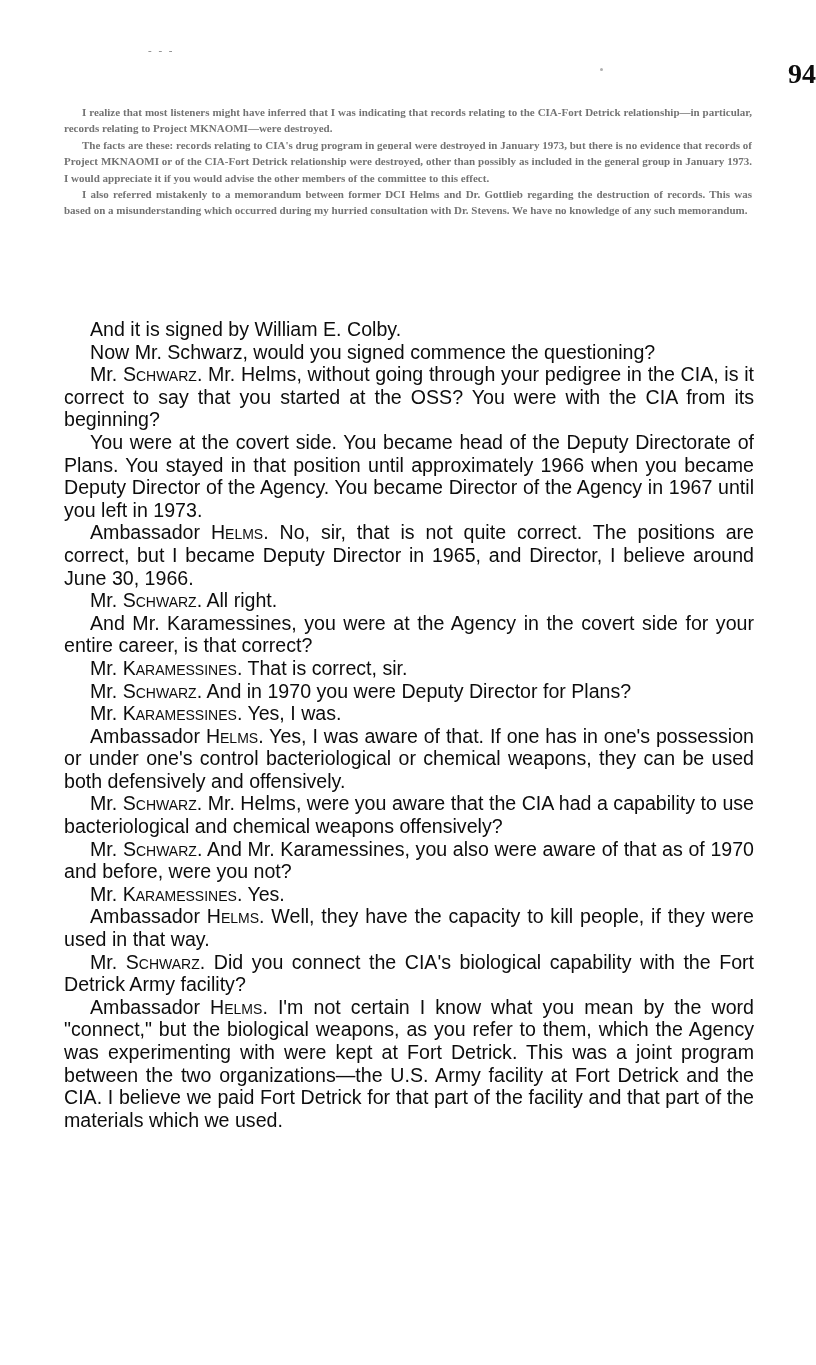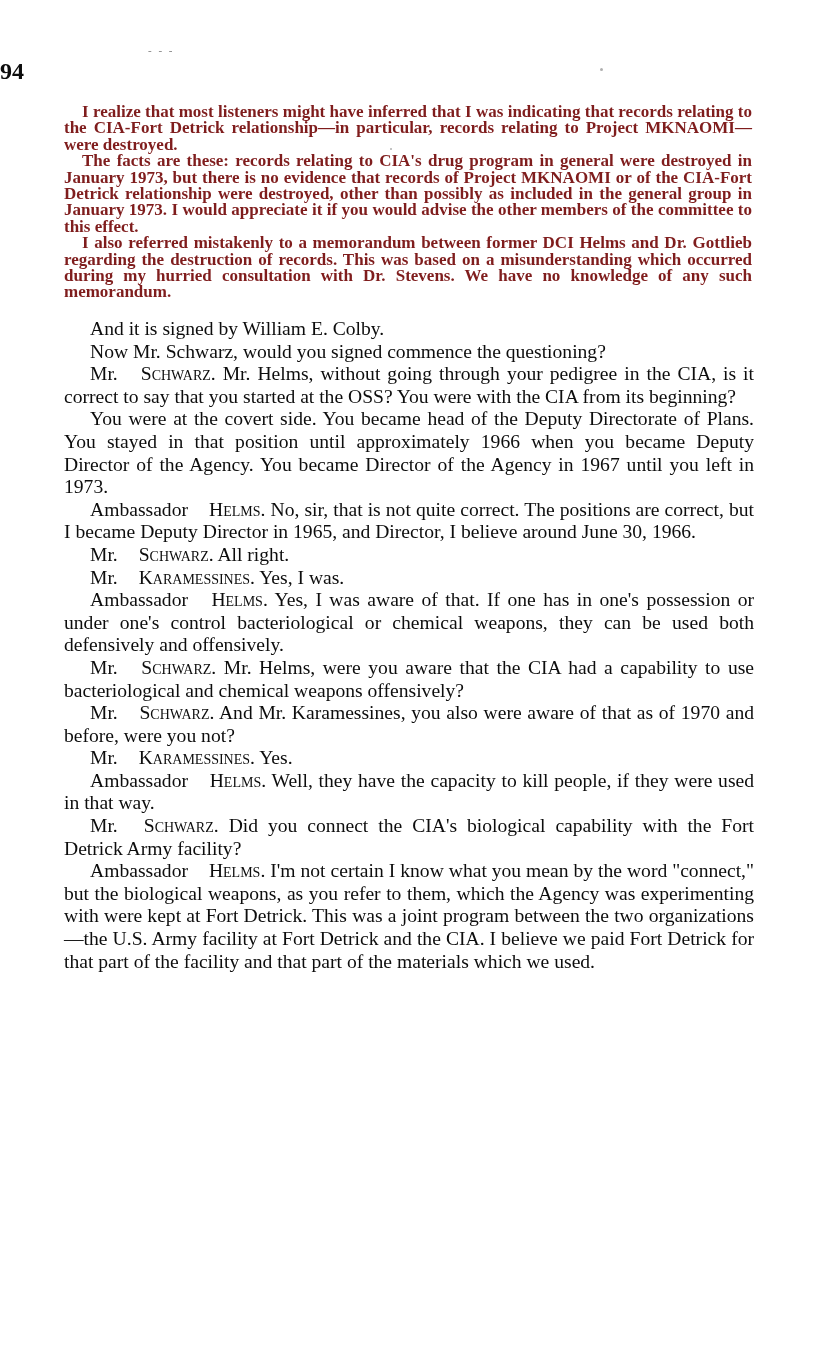--- a/index.html
+++ b/index.html
@@ -28,65 +28,64 @@
     font-size: 11px;
     letter-spacing: 2px;
     color: #7a7a7a;
     font-family: "Liberation Serif", serif;
   }
   .page-number {
     position: absolute;
     top: 58px;
     left: 0;
     width: 816px;
-    text-align: left;
-    font-size: 24px;
+    text-align: right;
+    font-size: 28px;
     font-weight: bold;
     font-family: "Liberation Serif", serif;
   }
   .speck {
     position: absolute;
     width: 3px;
     height: 3px;
     background: #b0b0b0;
     border-radius: 50%;
   }
   .quoted-block {
     position: absolute;
     left: 64px;
     top: 104px;
     width: 688px;
-    font-size: 17px;
+    font-size: 11px;
     line-height: 16.4px;
     text-align: justify;
     font-family: "Liberation Serif", serif;
     font-weight: bold;
-    color: #7f1d1d;
+    color: #737373;
   }
   .quoted-block p {
     margin: 0 0 0 0;
     text-indent: 18px;
   }
   .body-text {
     position: absolute;
     left: 64px;
     top: 318px;
     width: 690px;
     font-size: 19.6px;
     line-height: 22.6px;
     text-align: justify;
-    font-family: Liberation Serif, serif;
+    font-family: Liberation Sans, sans-serif;
   }
   .body-text p {
     margin: 0;
     text-indent: 26px;
   }
   .sc {
     font-variant: small-caps;
-    margin-left: 16px;
   }
   
   .body-text p, .quoted-block p {
     text-align-last: left;
   }
 </style>
 </head>
 <body>
 
 <div class="page">
@@ -104,20 +103,23 @@
     <p>I also referred mistakenly to a memorandum between former DCI Helms and Dr. Gottlieb regarding the destruction of records. This was based on a misunderstanding which occurred during my hurried consultation with Dr. Stevens. We have no knowledge of any such memorandum.</p>
   </div>
 
   <div class="body-text">
     <p>And it is signed by William E. Colby.</p>
     <p>Now Mr. Schwarz, would you signed commence the questioning?</p>
     <p>Mr. <span class="sc">Schwarz</span>. Mr. Helms, without going through your pedigree in the CIA, is it correct to say that you started at the OSS? You were with the CIA from its beginning?</p>
     <p>You were at the covert side. You became head of the Deputy Directorate of Plans. You stayed in that position until approximately 1966 when you became Deputy Director of the Agency. You became Director of the Agency in 1967 until you left in 1973.</p>
     <p>Ambassador <span class="sc">Helms</span>. No, sir, that is not quite correct. The positions are correct, but I became Deputy Director in 1965, and Director, I believe around June 30, 1966.</p>
     <p>Mr. <span class="sc">Schwarz</span>. All right.</p>
+    <p>And Mr. Karamessines, you were at the Agency in the covert side for your entire career, is that correct?</p>
+    <p>Mr. <span class="sc">Karamessines</span>. That is correct, sir.</p>
+    <p>Mr. <span class="sc">Schwarz</span>. And in 1970 you were Deputy Director for Plans?</p>
     <p>Mr. <span class="sc">Karamessines</span>. Yes, I was.</p>
     <p>Ambassador <span class="sc">Helms</span>. Yes, I was aware of that. If one has in one's possession or under one's control bacteriological or chemical weapons, they can be used both defensively and offensively.</p>
     <p>Mr. <span class="sc">Schwarz</span>. Mr. Helms, were you aware that the CIA had a capability to use bacteriological and chemical weapons offensively?</p>
     <p>Mr. <span class="sc">Schwarz</span>. And Mr. Karamessines, you also were aware of that as of 1970 and before, were you not?</p>
     <p>Mr. <span class="sc">Karamessines</span>. Yes.</p>
     <p>Ambassador <span class="sc">Helms</span>. Well, they have the capacity to kill people, if they were used in that way.</p>
     <p>Mr. <span class="sc">Schwarz</span>. Did you connect the CIA's biological capability with the Fort Detrick Army facility?</p>
     <p>Ambassador <span class="sc">Helms</span>. I'm not certain I know what you mean by the word "connect," but the biological weapons, as you refer to them, which the Agency was experimenting with were kept at Fort Detrick. This was a joint program between the two organizations—the U.S. Army facility at Fort Detrick and the CIA. I believe we paid Fort Detrick for that part of the facility and that part of the materials which we used.</p>
   </div>
 

